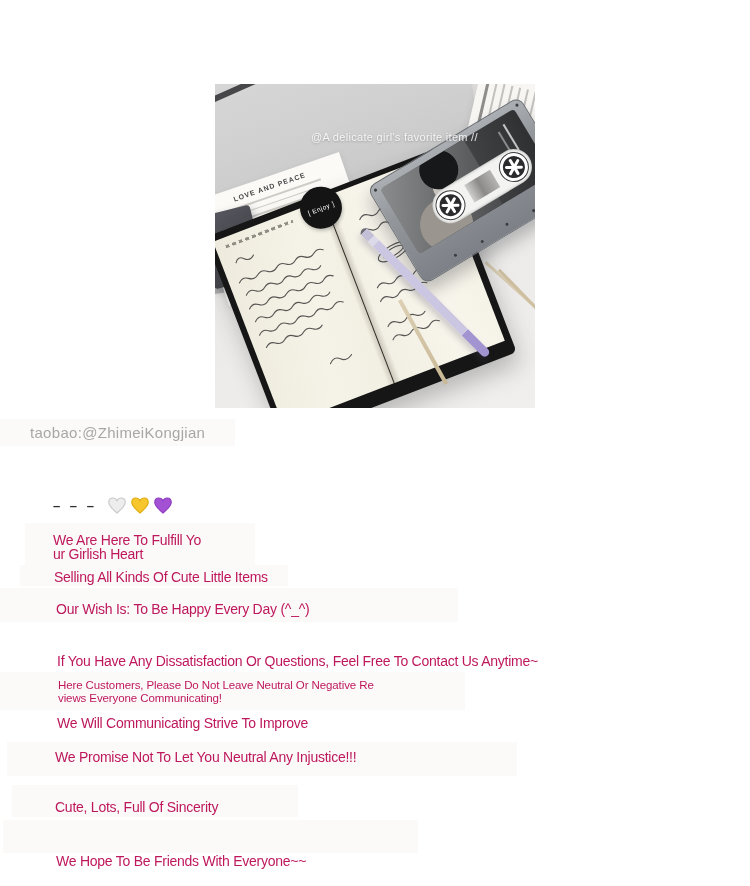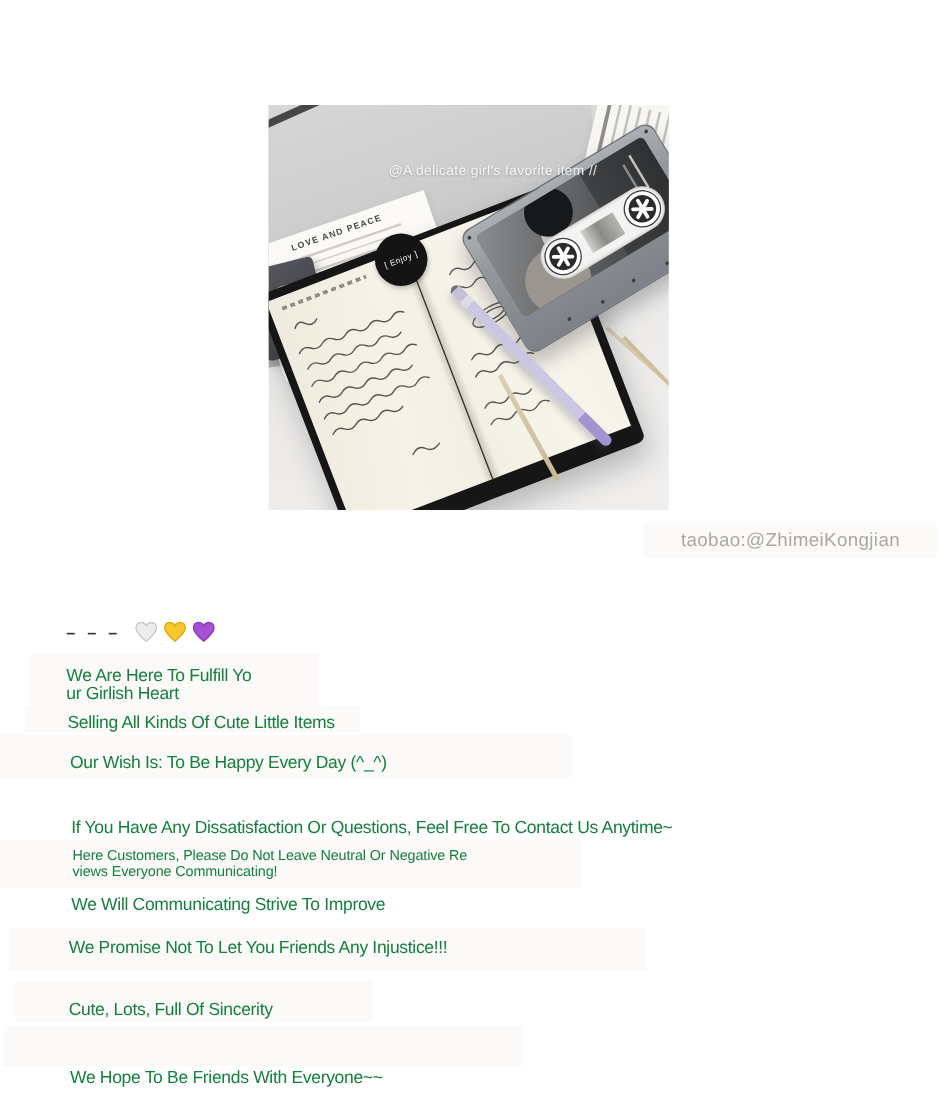--- a/index.html
+++ b/index.html
@@ -94,25 +94,25 @@
        background:linear-gradient(#b7bbac,#9ea295);transform:rotate(-27deg);}
   .stick-tan{left:206px;top:210px;width:4px;height:96px;z-index:6;
        background:linear-gradient(#dccfb4,#c8b895);transform:rotate(-29deg);}
   .stick-r1{left:292px;top:168px;width:3px;height:62px;background:#d9ccb1;transform:rotate(-48deg);z-index:5;}
   .stick-r2{left:302px;top:178px;width:2.5px;height:56px;background:#cdbf9f;transform:rotate(-44deg);z-index:5;}
 
   .wm{left:96px;top:47px;z-index:40;color:rgba(255,255,255,.85);font-size:11px;font-weight:normal;
       letter-spacing:.3px;text-shadow:0 1px 2px rgba(90,90,90,.4);white-space:nowrap;}
 
   
-  .caption{position:absolute;left:0;right:0;top:419px;text-align:right;z-index:2;}
+  .caption{position:absolute;left:0;right:0;top:419px;text-align:left;z-index:2;}
   .caption span{display:inline-block;background:#fbfaf8;color:#a9a7a5;font-size:15px;
       letter-spacing:.3px;padding:5px 30px;}
   .hl{position:absolute;background:#fbfaf8;z-index:1;}
-  .t{position:absolute;font-size:14px;letter-spacing:-.25px;line-height:14px;color:#15803d;
+  .t{position:absolute;font-size:14px;letter-spacing:-.25px;line-height:14px;color:#be185d;
      white-space:nowrap;z-index:2;}
   .t.small{font-size:11.5px;letter-spacing:-.1px;line-height:12px;}
   .hearts-row{position:absolute;left:53px;top:497px;display:flex;align-items:center;gap:5px;z-index:2;}
   .dashes{font-size:13px;font-weight:bold;letter-spacing:3px;color:#2e2e2e;margin-right:6px;}
   .heart-svg{display:block;}
 </style>
 </head>
 <body>
 
 <div class="canvas">
@@ -257,18 +257,18 @@
 
   <div class="t" style="left:53px;top:533px">We Are Here To Fulfill Yo</div>
   <div class="t" style="left:53px;top:547px">ur Girlish Heart</div>
   <div class="t" style="left:54px;top:570px">Selling All Kinds Of Cute Little Items</div>
   <div class="t" style="left:56px;top:602px">Our Wish Is: To Be Happy Every Day (^_^)</div>
 
   <div class="t" style="left:57px;top:654px">If You Have Any Dissatisfaction Or Questions, Feel Free To Contact Us Anytime~</div>
   <div class="t small" style="left:58px;top:679px">Here Customers, Please Do Not Leave Neutral Or Negative Re</div>
   <div class="t small" style="left:58px;top:692px">views Everyone Communicating!</div>
   <div class="t" style="left:57px;top:716px">We Will Communicating Strive To Improve</div>
-  <div class="t" style="left:55px;top:750px">We Promise Not To Let You Friends Any Injustice!!!</div>
+  <div class="t" style="left:55px;top:750px">We Promise Not To Let You Neutral Any Injustice!!!</div>
 
   <div class="t" style="left:55px;top:800px">Cute, Lots, Full Of Sincerity</div>
   <div class="t" style="left:56px;top:854px">We Hope To Be Friends With Everyone~~</div>
 
 </div>
 
 </body></html>

